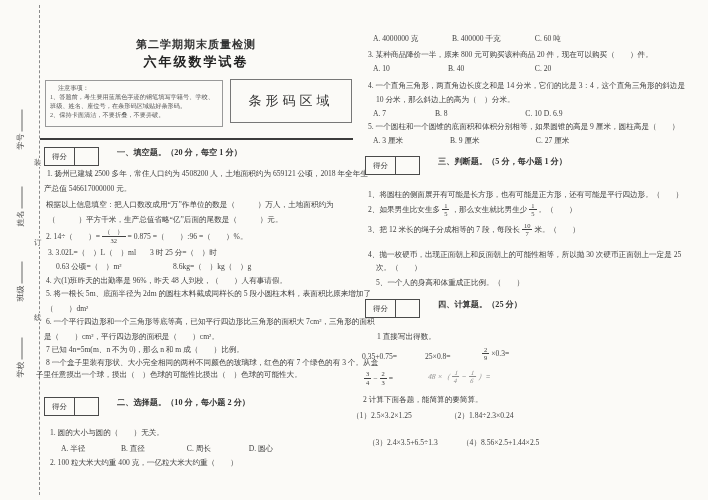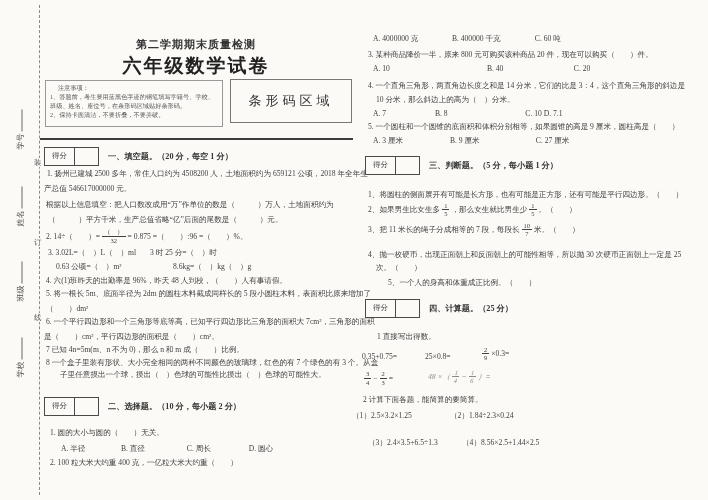--- a/index.html
+++ b/index.html
@@ -6,33 +6,33 @@
   .page{position:relative;width:708px;height:500px;background:#fbfaf7;overflow:hidden;
         font-family:"Liberation Serif","DejaVu Serif",serif;color:#414141;}
   
   .bind-line{position:absolute;left:39px;top:5px;height:490px;width:0;border-left:1px dashed #8a8a8a;}
   .bchar{position:absolute;left:34px;font-size:7.5px;color:#555;background:#fbfaf7;line-height:9px;}
   .blabel{position:absolute;left:-4px;width:48px;font-size:8px;color:#4a4a4a;white-space:nowrap;
           transform:rotate(-90deg);transform-origin:center center;}
   .bul{display:inline-block;width:22px;height:1px;border-bottom:0.8px solid #666;vertical-align:baseline;margin-left:2px;}
   
   .title1{position:absolute;left:40px;top:37px;width:312px;text-align:center;font-size:11px;font-weight:bold;letter-spacing:1px;color:#333;}
-  .title2{position:absolute;left:40px;top:53px;width:312px;text-align:center;font-size:19px;font-weight:bold;letter-spacing:2px;color:#222;}
+  .title2{position:absolute;left:40px;top:53px;width:312px;text-align:center;font-size:13px;font-weight:bold;letter-spacing:2px;color:#222;}
   .notice{position:absolute;left:45px;top:80px;width:168px;height:41px;border:1px solid #999;
           padding:2px 4px;font-size:6.2px;line-height:9px;color:#555;}
   .notice .nt{text-indent:8px;}
   .barcode{position:absolute;left:230px;top:79px;width:120px;height:42px;border:1px solid #777;
            display:flex;align-items:center;justify-content:center;font-size:13px;letter-spacing:4px;color:#333;font-weight:500;}
   .hdiv{position:absolute;left:40px;top:138px;width:313px;height:2px;background:#3c3c3c;}
   
-  .score-row{position:absolute;display:flex;align-items:center;height:18px;}
+  .score-row{position:absolute;display:flex;height:18px;}
   .score-box{display:flex;border:1px solid #4a4a4a;height:17px;background:#fbfaf7;}
   .sb-label{width:29px;display:flex;align-items:center;justify-content:center;font-size:7.5px;border-right:1px solid #4a4a4a;}
   .sb-empty{width:23px;}
-  .sec-heading{margin-left:9px;font-size:8.2px;font-weight:bold;color:#333;white-space:nowrap;}
+  .sec-heading{margin-left:18px;font-size:8.2px;font-weight:bold;color:#333;white-space:nowrap;}
   
   .ln{position:absolute;white-space:nowrap;font-size:7.6px;line-height:10px;color:#414141;}
   .fx{display:flex;align-items:center;}
   .opts span{display:inline-block;}
   .frac{display:inline-flex;flex-direction:column;align-items:center;line-height:1;font-size:6.5px;margin:0 2px;vertical-align:middle;}
   .frac .fn{padding:0 2px;border-bottom:0.8px solid #414141;}
   .frac .fd{padding-top:1px;}
   .hand{font-style:italic;color:#8a8a8a;transform:skewX(-6deg);}
   .hand .frac .fn{border-bottom-color:#8a8a8a;}
 </style>
@@ -88,21 +88,21 @@
   <div class="ln" style="left:150px;top:248px;">3 时 25 分=（　）时</div>
   <div class="ln" style="left:56px;top:262px;">0.63 公顷=（　）m²</div>
   <div class="ln" style="left:173px;top:262px;">8.6kg=（　）kg（　）g</div>
   <div class="ln" style="left:46px;top:276px;">4. 六(1)班昨天的出勤率是 96%，昨天 48 人到校，（　　）人有事请假。</div>
   <div class="ln" style="left:46px;top:289px;">5. 将一根长 5m、底面半径为 2dm 的圆柱木料截成同样长的 5 段小圆柱木料，表面积比原来增加了</div>
   <div class="ln" style="left:46px;top:304px;">（　　）dm²</div>
   <div class="ln" style="left:46px;top:317px;">6. 一个平行四边形和一个三角形等底等高，已知平行四边形比三角形的面积大 7cm²，三角形的面积</div>
   <div class="ln" style="left:44px;top:332px;">是（　　）cm²，平行四边形的面积是（　　）cm²。</div>
   <div class="ln" style="left:46px;top:345px;">7 已知 4n=5m(m、n 不为 0)，那么 n 和 m 成（　　）比例。</div>
   <div class="ln" style="left:46px;top:358px;">8 一个盒子里装有形状、大小完全相同的两种不同颜色的玻璃球，红色的有 7 个绿色的有 3 个。从盒</div>
-  <div class="ln" style="left:60px;top:370px;">子里任意摸出一个球，摸出（　）色球的可能性比摸出（　）色球的可能性大。</div>
+  <div class="ln" style="left:36px;top:370px;">子里任意摸出一个球，摸出（　）色球的可能性比摸出（　）色球的可能性大。</div>
 
   <div class="score-row" style="left:44px;top:397px;">
     <div class="score-box">
       <div class="sb-label">得分</div>
       <div class="sb-empty"></div>
     </div>
     <div class="sec-heading">二、选择题。（10 分，每小题 2 分）</div>
   </div>
 
   <div class="ln" style="left:50px;top:428px;">1. 圆的大小与圆的（　　）无关。</div>
@@ -115,30 +115,30 @@
   <div class="ln" style="left:50px;top:458px;">2. 100 粒大米大约重 400 克，一亿粒大米大约重（　　）</div>
 
   <div class="ln opts" style="left:373px;top:34px;">
     <span style="width:77px;">A. 4000000 克</span>
     <span style="width:81px;">B. 400000 千克</span>
     <span>C. 60 吨</span>
   </div>
   <div class="ln" style="left:368px;top:50px;">3. 某种商品降价一半，原来 800 元可购买该种商品 20 件，现在可以购买（　　）件。</div>
   <div class="ln opts" style="left:373px;top:64px;">
     <span style="width:73px;">A. 10</span>
-    <span style="width:85px;margin-left:39px;">B. 40</span>
+    <span style="width:85px;">B. 40</span>
     <span>C. 20</span>
   </div>
   <div class="ln" style="left:368px;top:81px;">4. 一个直角三角形，两直角边长度之和是 14 分米，它们的比是 3：4，这个直角三角形的斜边是</div>
   <div class="ln" style="left:376px;top:95px;">10 分米，那么斜边上的高为（　）分米。</div>
   <div class="ln opts" style="left:373px;top:109px;">
     <span style="width:60px;">A. 7</span>
     <span style="width:62px;">B. 8</span>
     <span style="width:43px;text-align:right;">C. 10</span>
-    <span>D. 7.1</span>
+    <span>D. 6.9</span>
   </div>
   <div class="ln" style="left:368px;top:122px;">5. 一个圆柱和一个圆锥的底面积和体积分别相等，如果圆锥的高是 9 厘米，圆柱高是（　　）</div>
   <div class="ln opts" style="left:373px;top:136px;">
     <span style="width:75px;">A. 3 厘米</span>
     <span style="width:84px;">B. 9 厘米</span>
     <span>C. 27 厘米</span>
   </div>
 
   <div class="score-row" style="left:365px;top:156px;">
     <div class="score-box">
@@ -156,30 +156,30 @@
         <span class="fd">5</span>
       </span>
     <span>，那么女生就比男生少</span>
     <span class="frac">
         <span class="fn">1</span>
         <span class="fd">5</span>
       </span>
     <span>。（　　）</span>
   </div>
   <div class="ln fx" style="left:368px;top:222px;height:16px;">
-    <span>3、把 11 米长的绳子分成相等的 7 段，每段长</span>
+    <span>3、把 12 米长的绳子分成相等的 7 段，每段长</span>
     <span class="frac">
         <span class="fn">10</span>
         <span class="fd">7</span>
       </span>
     <span>米。（　　）</span>
   </div>
   <div class="ln" style="left:368px;top:250px;">4、抛一枚硬币，出现正面朝上和反面朝上的可能性相等，所以抛 30 次硬币正面朝上一定是 25</div>
   <div class="ln" style="left:376px;top:263px;">次。（　　）</div>
-  <div class="ln" style="left:388px;top:278px;">5、一个人的身高和体重成正比例。（　　）</div>
+  <div class="ln" style="left:376px;top:278px;">5、一个人的身高和体重成正比例。（　　）</div>
 
   <div class="score-row" style="left:365px;top:299px;">
     <div class="score-box">
       <div class="sb-label">得分</div>
       <div class="sb-empty"></div>
     </div>
     <div class="sec-heading">四、计算题。（25 分）</div>
   </div>
 
   <div class="ln" style="left:377px;top:332px;">1 直接写出得数。</div>

